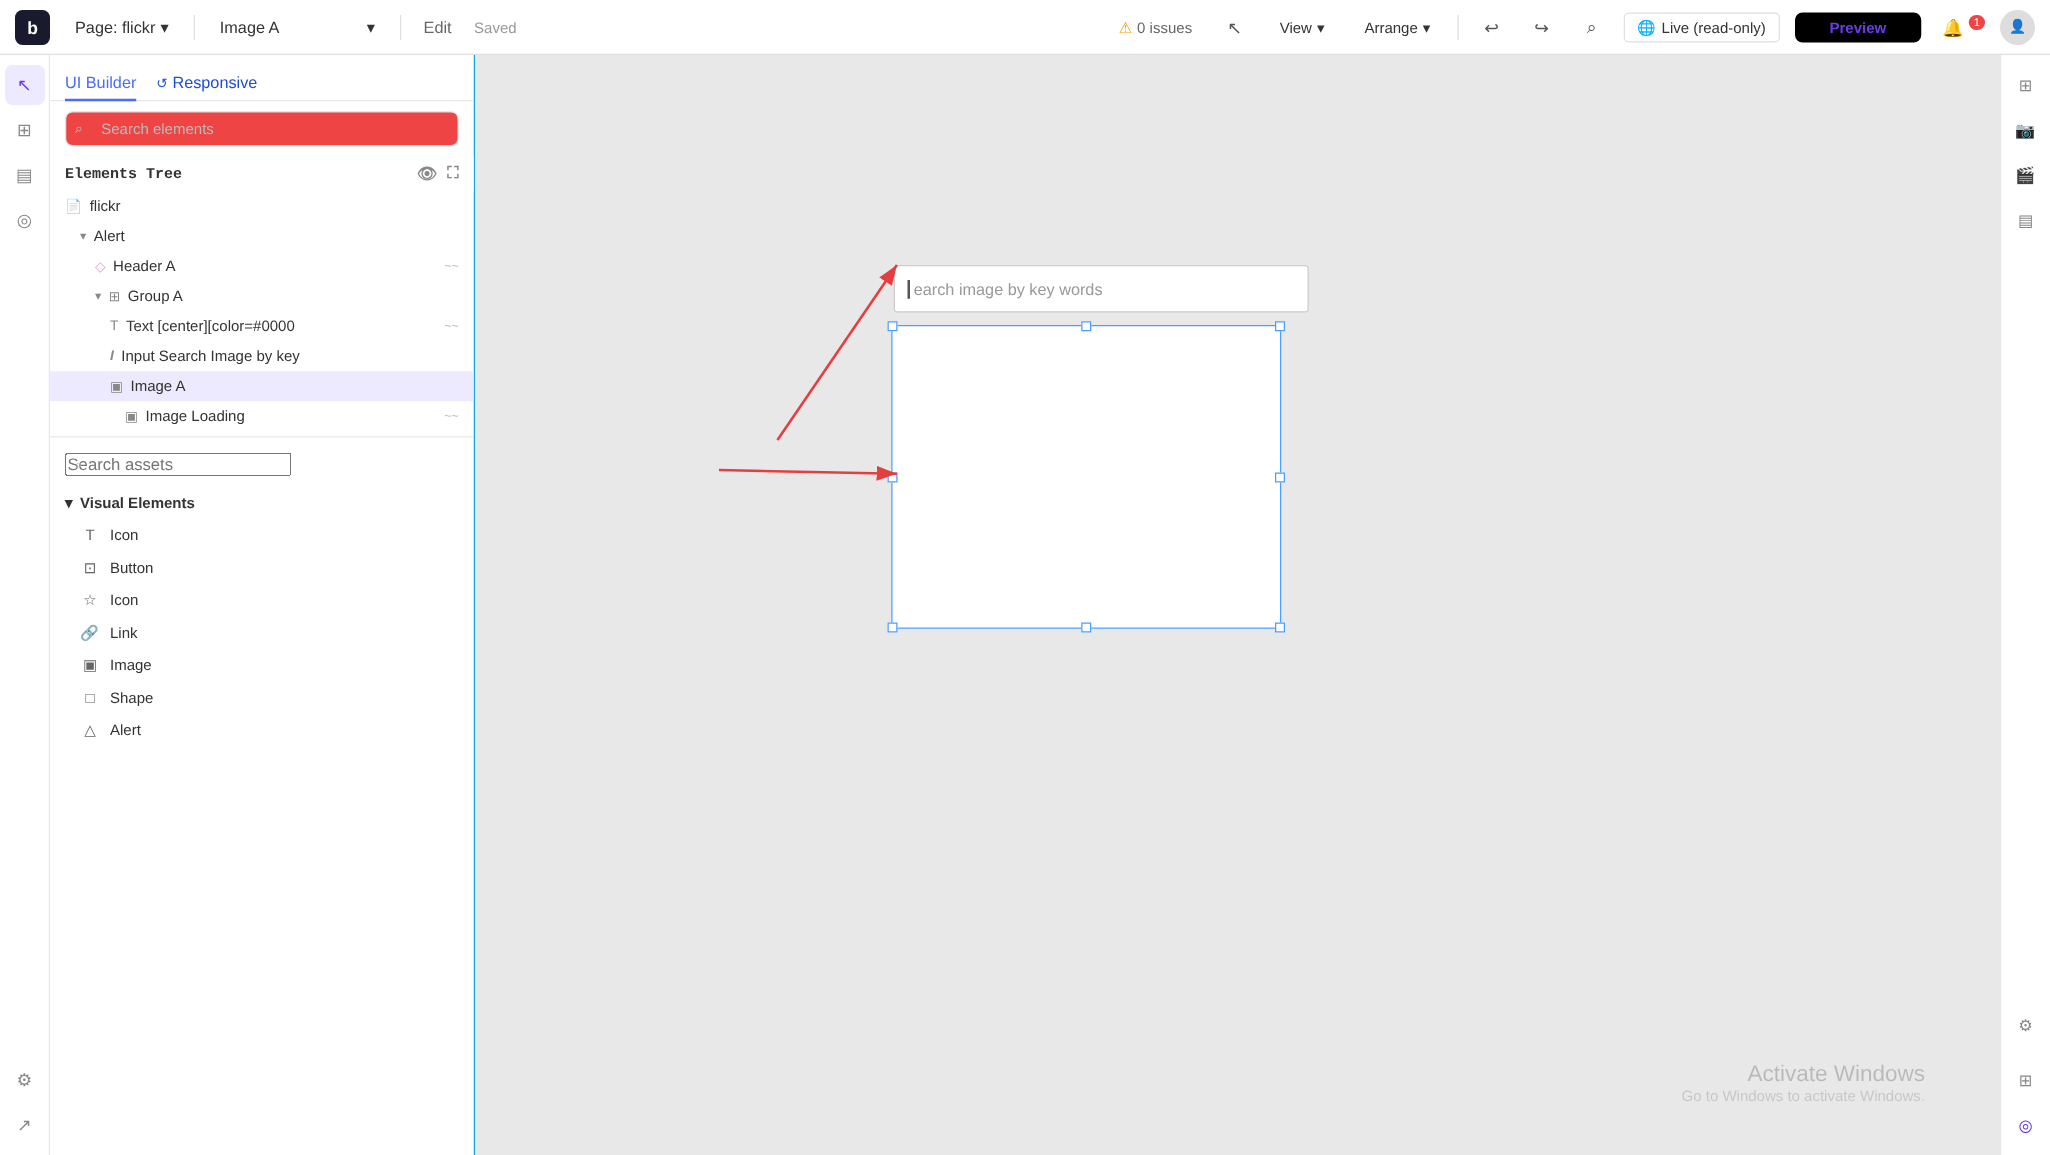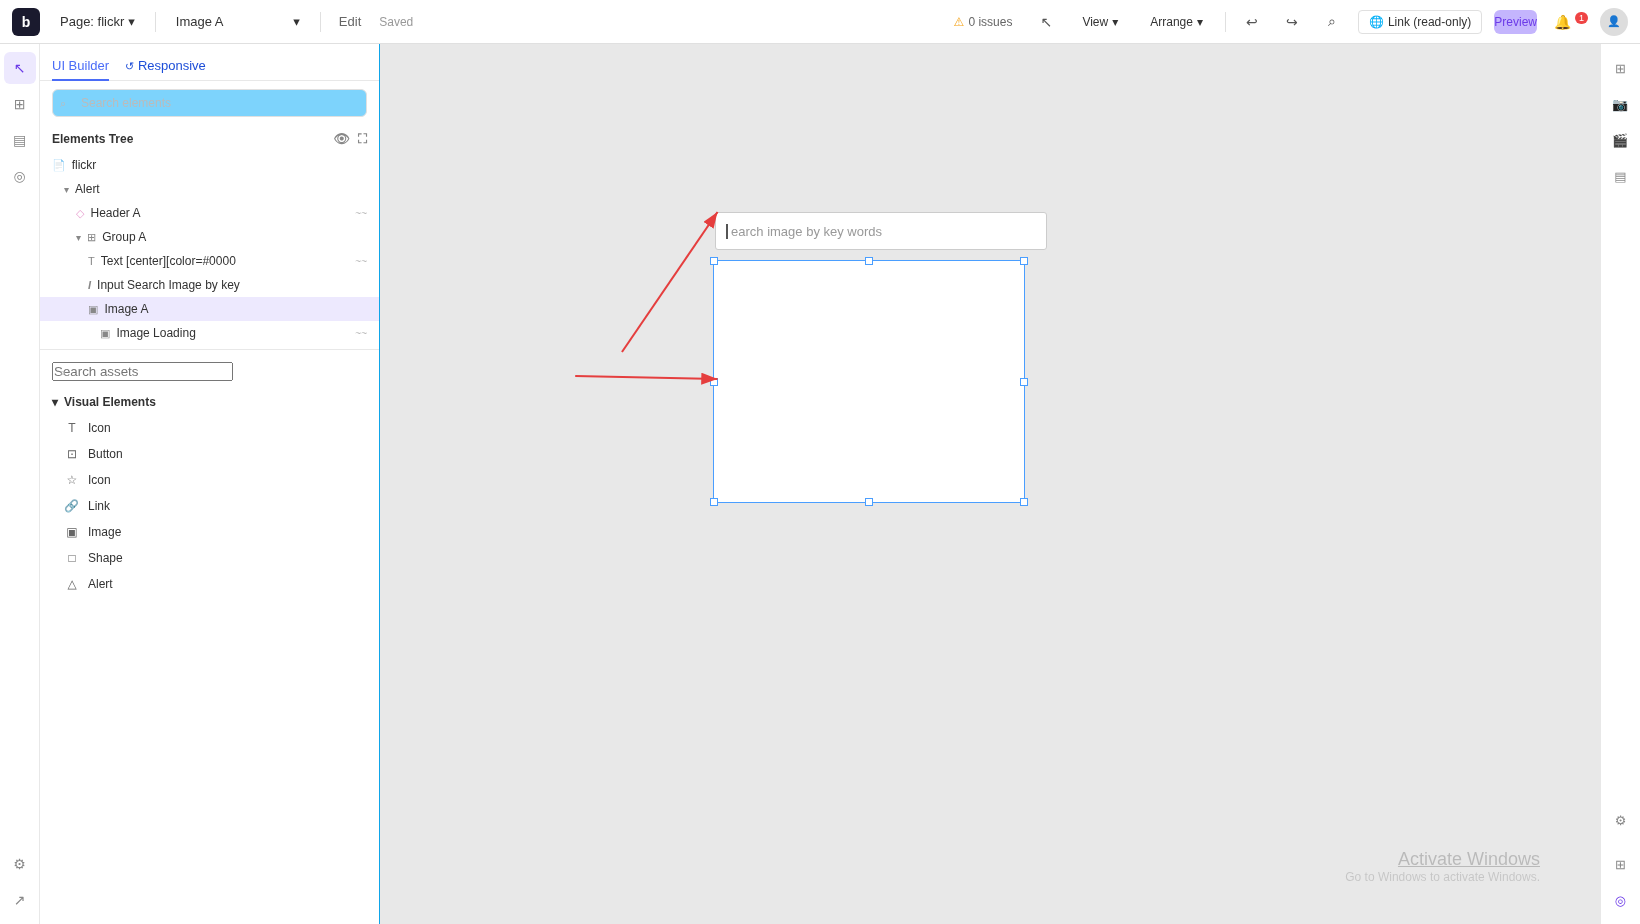--- a/index.html
+++ b/index.html
@@ -63,24 +63,24 @@
       border-radius: 4px; cursor: pointer; color: #555; font-size: 14px;
     }
     .topbar-live-btn {
       display: flex; align-items: center; gap: 4px;
       font-size: 12px; color: #333;
       padding: 4px 10px;
       border-radius: 4px; cursor: pointer;
       border: 1px solid #e0e0e0;
     }
     .topbar-preview-btn {
-      background: #c4b5fd;
+      background: #000000;
       color: #6c3be8;
-      font-size: 12px; font-weight: 400;
-      padding: 5px 0;
+      font-size: 12px; font-weight: 700;
+      padding: 5px 28px;
       border-radius: 6px;
       cursor: pointer;
     }
     .topbar-avatar {
       width: 28px; height: 28px;
       background: #ddd;
       border-radius: 50%;
       overflow: hidden;
       display: flex; align-items: center; justify-content: center;
       font-size: 11px; color: #666;
@@ -162,21 +162,21 @@
       padding: 8px 12px;
       flex-shrink: 0;
     }
     .panel-search input {
       width: 100%;
       padding: 6px 10px 6px 28px;
       border: 1px solid #e0e0e0;
       border-radius: 6px;
       font-size: 12px;
       color: #333;
-      background: #7dd3fc;
+      background: #ef4444;
       outline: none;
     }
     .panel-search input::placeholder { color: #bbb; }
     .search-wrap { position: relative; }
     .search-wrap .search-icon-inner {
       position: absolute;
       left: 8px; top: 50%;
       transform: translateY(-50%);
       color: #bbb;
       font-size: 11px;
@@ -191,20 +191,21 @@
     .section-header {
       display: flex;
       align-items: center;
       justify-content: space-between;
       padding: 6px 12px;
       font-size: 12px;
       font-weight: 600;
       color: #333;
       background: #fff;
       flex-shrink: 0;
+      font-family: Liberation Mono, monospace;
     }
     .section-header-icons { display: flex; gap: 8px; color: #888; cursor: pointer; font-size: 13px; }
     .tree-item {
       display: flex;
       align-items: center;
       padding: 5px 12px;
       font-size: 12px;
       color: #333;
       cursor: pointer;
       gap: 6px;
@@ -310,21 +311,20 @@
       position: absolute;
       bottom: 40px;
       right: 60px;
       text-align: right;
       pointer-events: none;
     }
     .windows-watermark .wm-title {
       font-size: 18px;
       color: rgba(0,0,0,0.2);
       font-weight: 300;
-      text-decoration: underline;
     }
     .windows-watermark .wm-sub {
       font-size: 12px;
       color: rgba(0,0,0,0.15);
     }
 
     
     ::-webkit-scrollbar { width: 4px; }
     ::-webkit-scrollbar-track { background: transparent; }
     ::-webkit-scrollbar-thumb { background: #ccc; border-radius: 2px; }
@@ -372,21 +372,21 @@
   </div>
 
   <div class="topbar-separator"></div>
 
   <div class="topbar-icon-btn">↩</div>
   <div class="topbar-icon-btn">↪</div>
   <div class="topbar-icon-btn">⌕</div>
 
   <div class="topbar-live-btn">
     <span>🌐</span>
-    <span>Link (read-only)</span>
+    <span>Live (read-only)</span>
   </div>
 
   <div class="topbar-preview-btn">Preview</div>
 
   <div style="display:flex;align-items:center;gap:2px">
     <div class="topbar-icon-btn">🔔</div>
     <span class="notification-badge">1</span>
   </div>
 
   <div class="topbar-avatar">👤</div>

